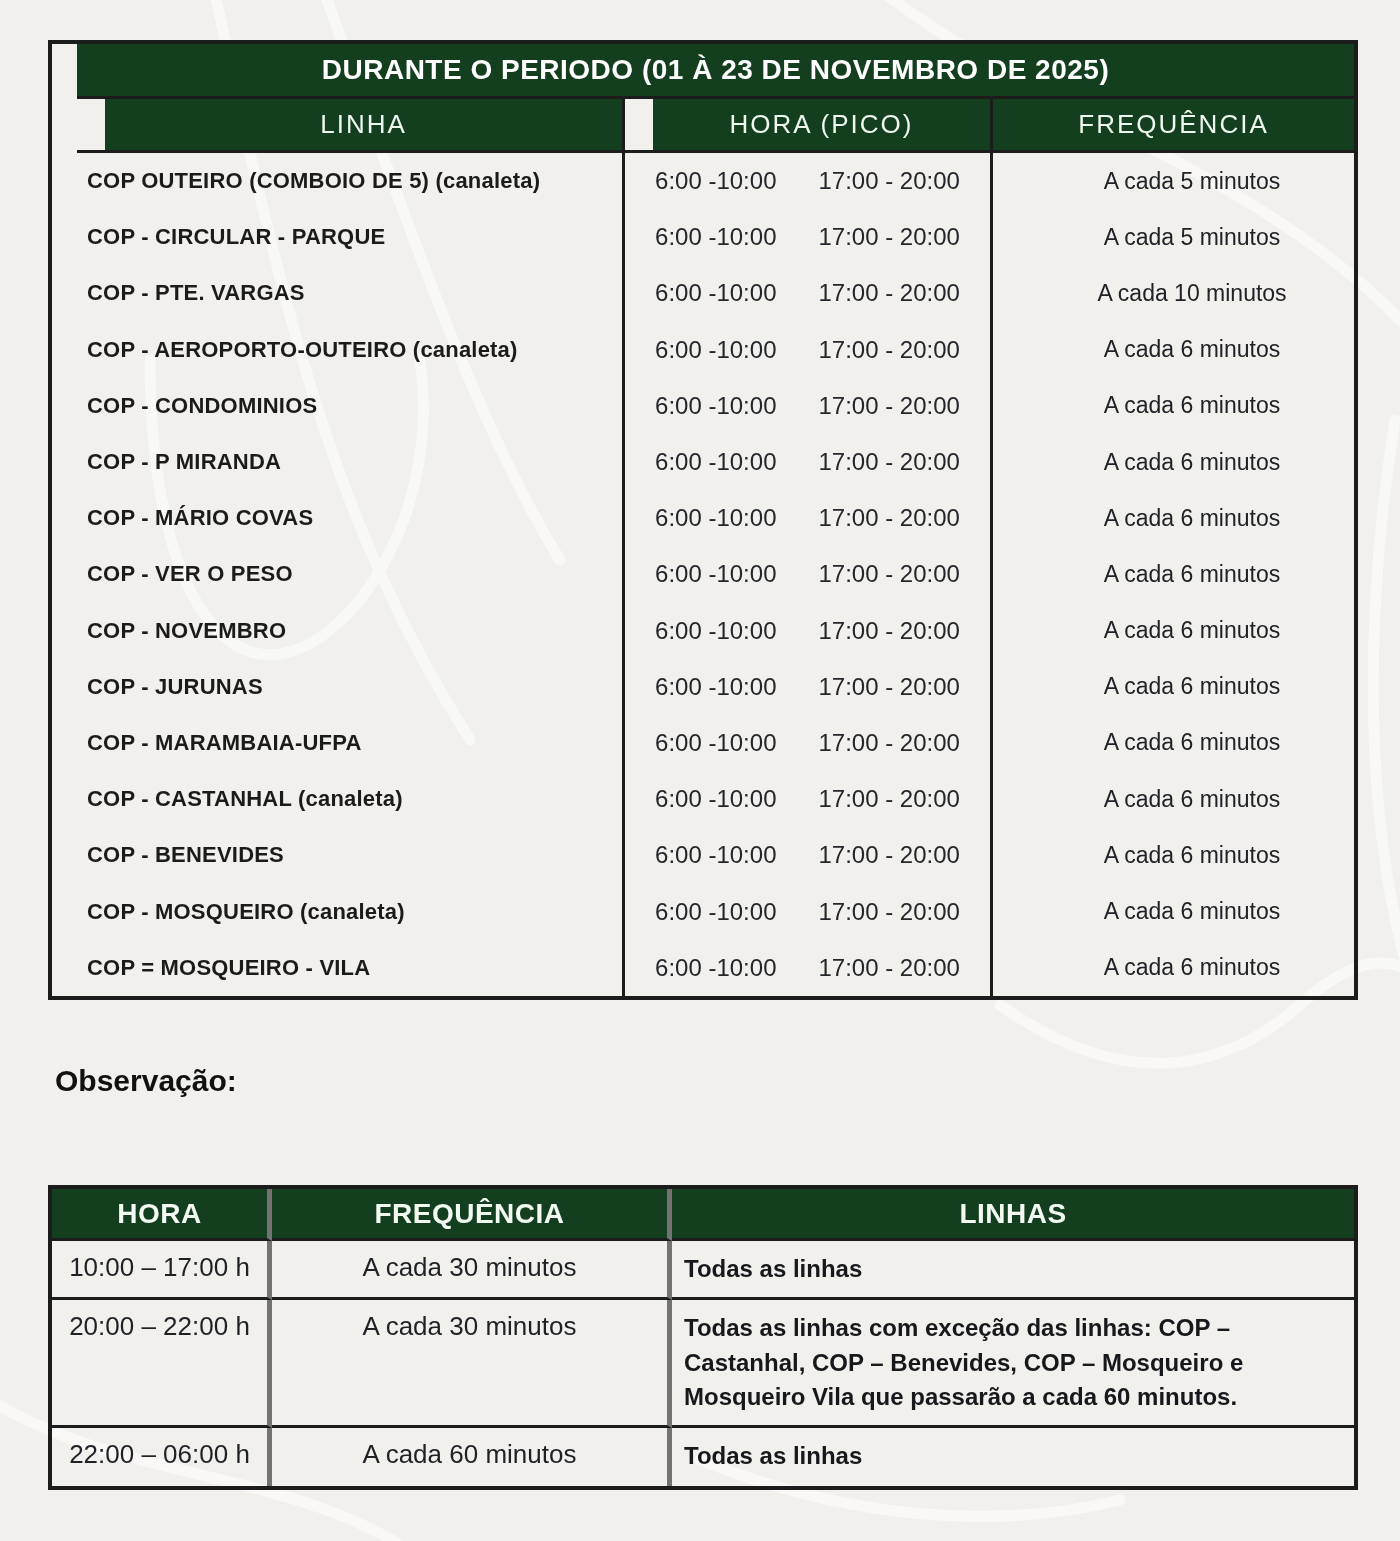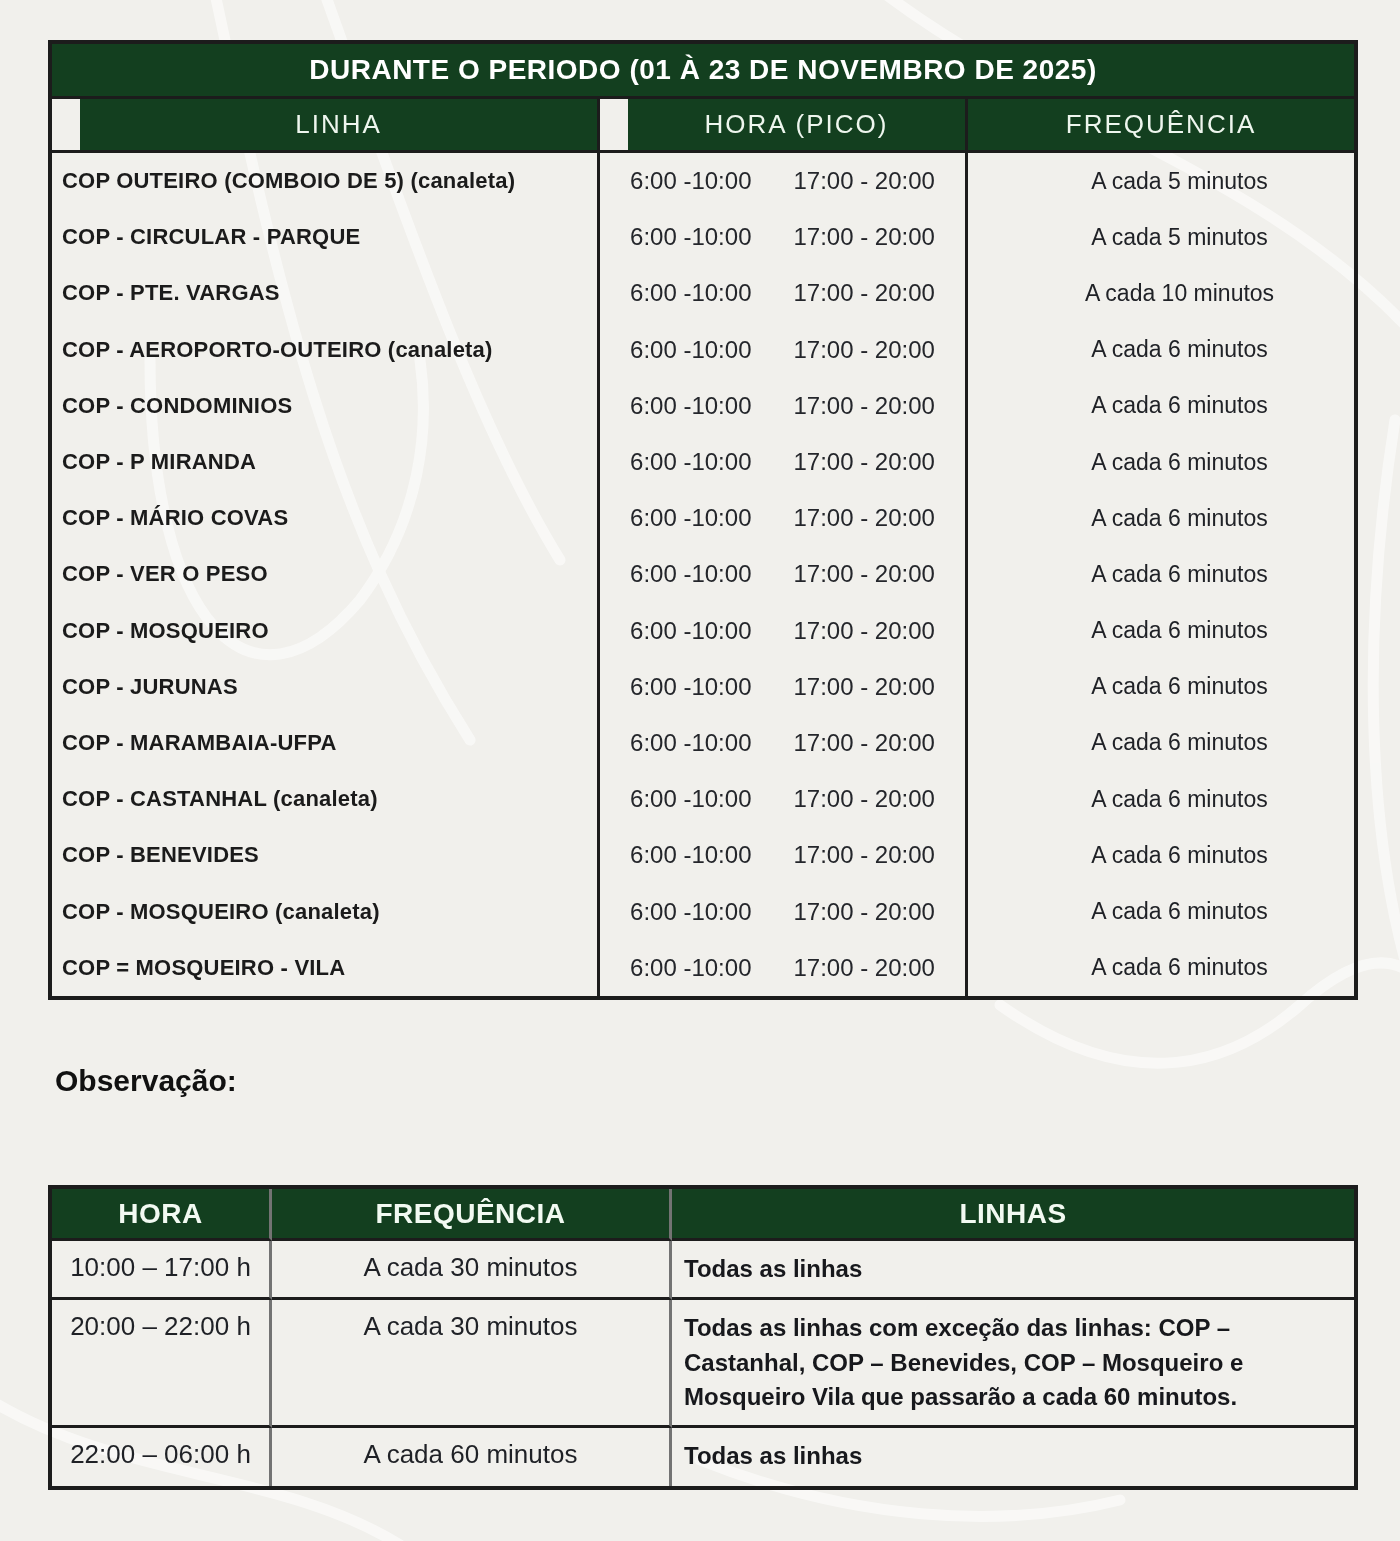--- a/index.html
+++ b/index.html
@@ -13,20 +13,21 @@
   }
   .bg-decor {
     position:absolute; inset:0; width:1400px; height:1541px;
     pointer-events:none;
   }
 
   
   .t1 {
     position:absolute; left:48px; top:40px; width:1310px;
     border:4px solid #1c1c1c;
+    padding-left:25px;
   }
   .t1-title {
     height:55px; background:var(--green); color:#ffffff;
     display:flex; align-items:center; justify-content:center;
     font-size:28px; font-weight:700; letter-spacing:0.5px;
     border-bottom:3px solid #1c1c1c;
   }
   .t1-head {
     display:grid; grid-template-columns:548px 368px 1fr;
     border-bottom:3px solid #1c1c1c;
@@ -67,21 +68,21 @@
     background:var(--green); height:52px;
     display:flex; align-items:center; justify-content:center;
     color:#f2faf2; font-size:28px; font-weight:800; letter-spacing:0.5px;
     border-bottom:3px solid #1c1c1c;
   }
   .t2-cell {
     border-bottom:3px solid #1c1c1c;
     display:flex; align-items:flex-start; justify-content:center;
     padding-top:11px; font-size:26px; font-weight:500; color:#1f2126;
   }
-  .t2 .colsep { border-right:3px solid #737373; }
+  .t2 .colsep { border-right:5px solid #737373; }
   .t2-cell.linhas {
     justify-content:flex-start; padding-left:12px; padding-right:14px;
     font-size:24px; font-weight:600; line-height:1.45; color:#17181c;
     padding-bottom:10px;
   }
   .r1 { min-height:55px; }
   .r2 { min-height:110px; }
   .r3 { min-height:58px; }
   .lastrow { border-bottom:none; }
 </style>
@@ -160,21 +161,21 @@
     </div>
     <div class="cell freq">A cada 6 minutos</div>
 
     <div class="cell linha colsep">COP - VER O PESO</div>
     <div class="cell hora colsep">
       <span>6:00 -10:00</span>
       <span>17:00 - 20:00</span>
     </div>
     <div class="cell freq">A cada 6 minutos</div>
 
-    <div class="cell linha colsep">COP - MOSQUEIRO</div>
+    <div class="cell linha colsep">COP - NOVEMBRO</div>
     <div class="cell hora colsep">
       <span>6:00 -10:00</span>
       <span>17:00 - 20:00</span>
     </div>
     <div class="cell freq">A cada 6 minutos</div>
 
     <div class="cell linha colsep">COP - JURUNAS</div>
     <div class="cell hora colsep">
       <span>6:00 -10:00</span>
       <span>17:00 - 20:00</span>

